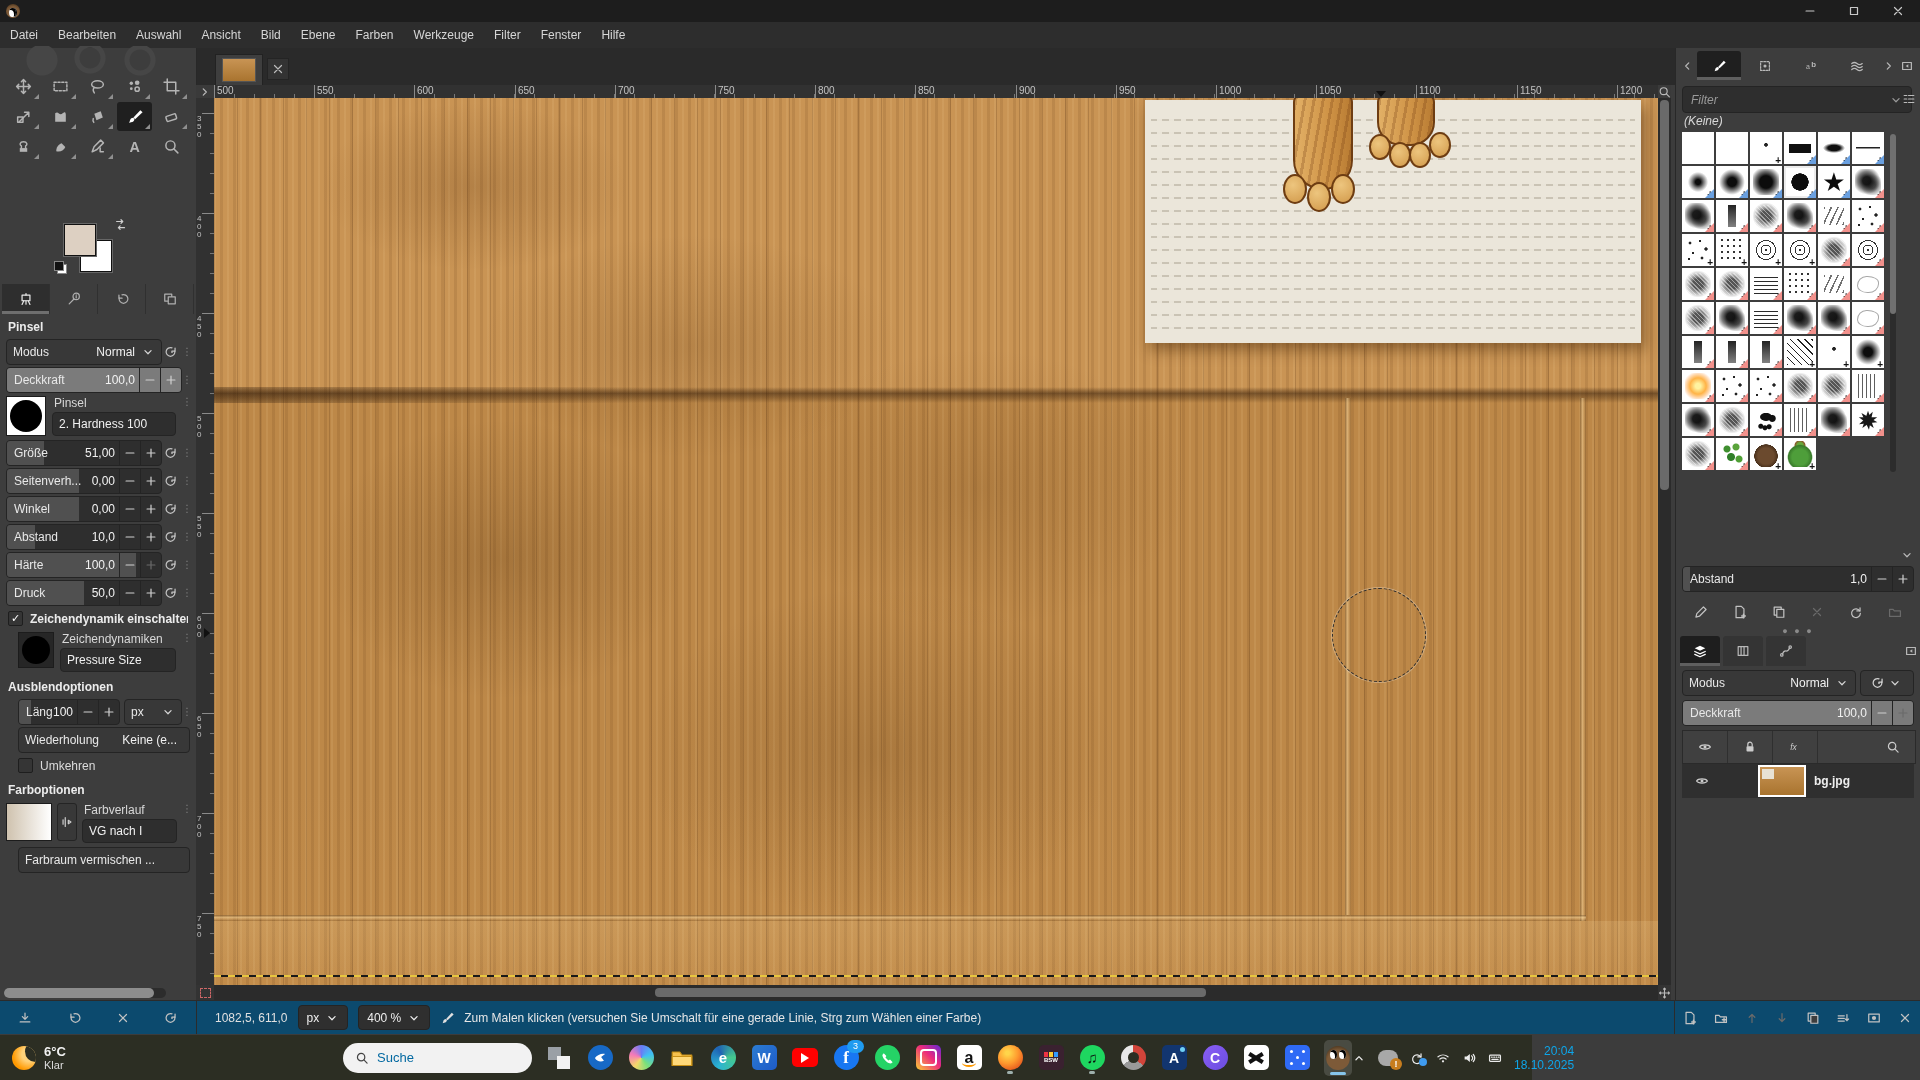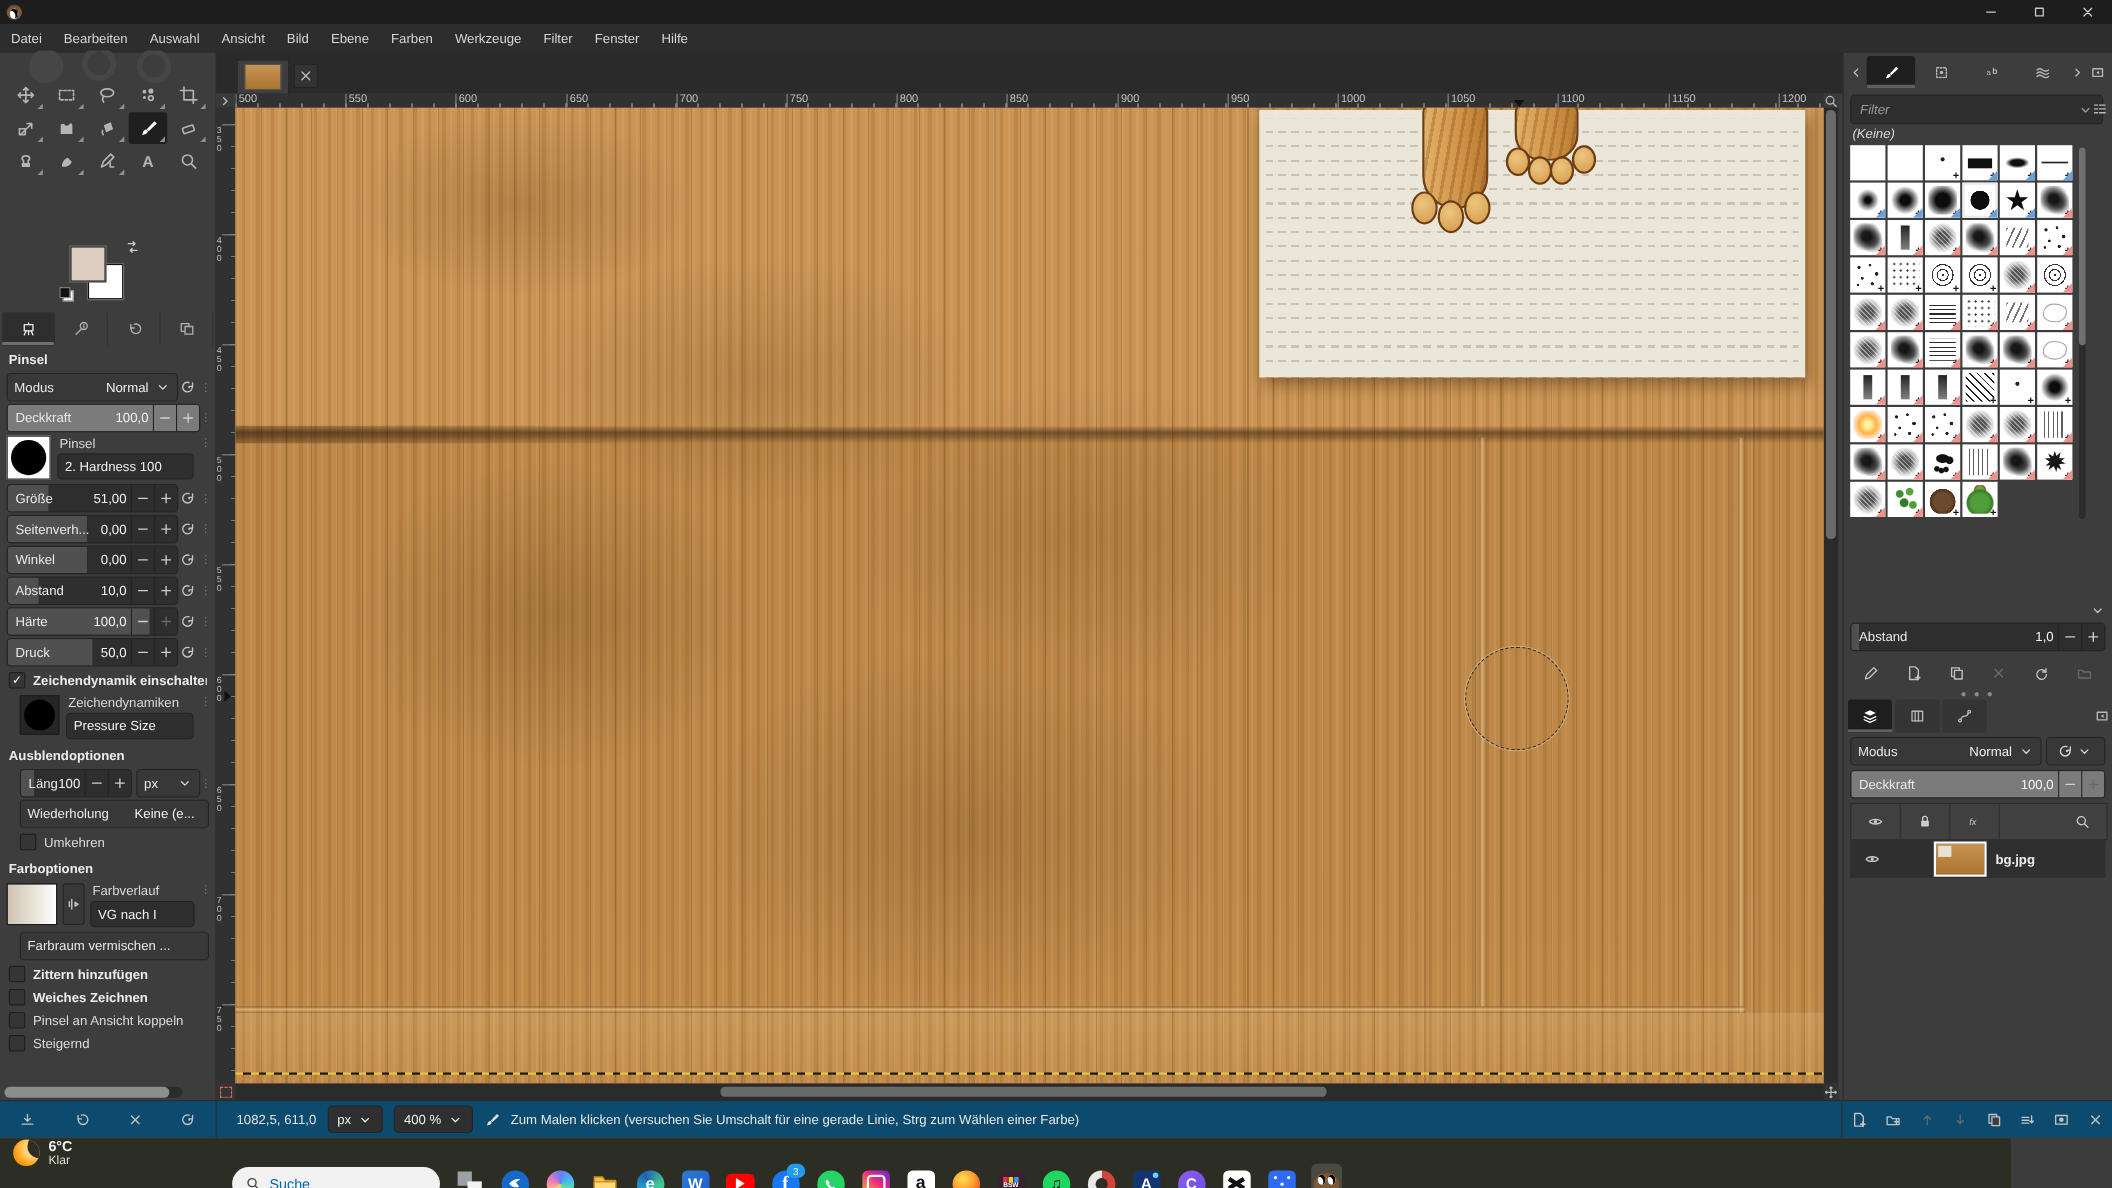--- a/index.html
+++ b/index.html
@@ -186,21 +186,21 @@
   #lthumb::before{content:'';position:absolute;left:2px;top:2px;width:12px;height:10px;background:#e8e2d4;}
   #layerrow .lname{font-weight:bold;}
   
   #statusbar{left:0;top:1000px;width:1920px;height:33px;background:#0c4a6e;border-top:1px solid #2b2b2b;display:flex;align-items:center;}
   #statusbar .sep{width:1px;height:33px;background:#2b2b2b;}
   #lfoot{width:196px;height:33px;display:flex;align-items:center;justify-content:space-around;color:#c2c2c2;flex:none;}
   #cstatus{flex:1;display:flex;align-items:center;gap:10px;padding-left:18px;color:#e0e0e0;}
   .dd{height:23px;background:#2f2f2f;border:1px solid #242424;border-radius:4px;display:flex;align-items:center;gap:6px;padding:0 8px;color:#eee;}
   #rfoot{width:245px;height:33px;display:flex;align-items:center;justify-content:space-around;color:#c2c2c2;flex:none;}
   
-  #taskbar{left:0;top:1035px;width:1828px;height:45px;background:#2c2e23;display:flex;align-items:flex-start;flex-direction:column;}
+  #taskbar{left:0;top:1035px;width:1532px;height:45px;background:#2c2e23;display:flex;align-items:center;}
   #weather{display:flex;align-items:center;gap:8px;margin-left:12px;width:120px;flex:none;color:#f2f2f2;}
   #moon{width:24px;height:24px;border-radius:50%;background:radial-gradient(circle at 70% 35%,#ffd27a 30%,#f90  70%);position:relative;overflow:hidden;}
   #moon::after{content:'';position:absolute;left:55%;top:-20%;width:90%;height:90%;border-radius:50%;background:#2c2e23;}
   #weather .wt{font-weight:bold;font-size:13px;line-height:14px;}
   #weather .wd{font-size:11px;color:#ddd;line-height:12px;}
   #tbicons{display:flex;align-items:center;gap:13px;margin-left:172px;}
   #startbtn{width:26px;height:26px;display:grid;grid-template-columns:11px 11px;grid-template-rows:11px 11px;gap:2px;place-content:center;}
   #startbtn i{background:#4db8ff;}
   #searchbox{width:165px;height:30px;border-radius:15px;background:#f2f2f2;display:flex;align-items:center;gap:8px;padding:0 12px;color:#333;}
   .app{position:relative;width:28px;height:30px;display:flex;align-items:center;justify-content:center;flex:none;}
@@ -676,38 +676,20 @@
               <span>VG nach I</span>
             </div>
         </div>
         <span class="grip">⋮</span>
       </div>
       <div class="optrow indent">
         <div class="combo">
           <span class="lab">Farbraum vermischen ...</span>
         </div>
       </div>
-      <div id="to-checks">
-          <div class="checkrow">
-            <span class="cbox"></span>
-            <span class="cbl bold">Zittern hinzufügen</span>
-          </div>
-          <div class="checkrow">
-            <span class="cbox"></span>
-            <span class="cbl bold">Weiches Zeichnen</span>
-          </div>
-          <div class="checkrow">
-            <span class="cbox"></span>
-            <span class="cbl">Pinsel an Ansicht koppeln</span>
-          </div>
-          <div class="checkrow">
-            <span class="cbox"></span>
-            <span class="cbl">Steigernd</span>
-          </div>
-        </div>
     </div>
     <div id="lscroll" class="abs">
         <i></i>
       </div>
   </div>
 
   <div id="tabstrip" class="abs">
     <div id="imgtab">
         <span class="tt"></span>
       </div>

